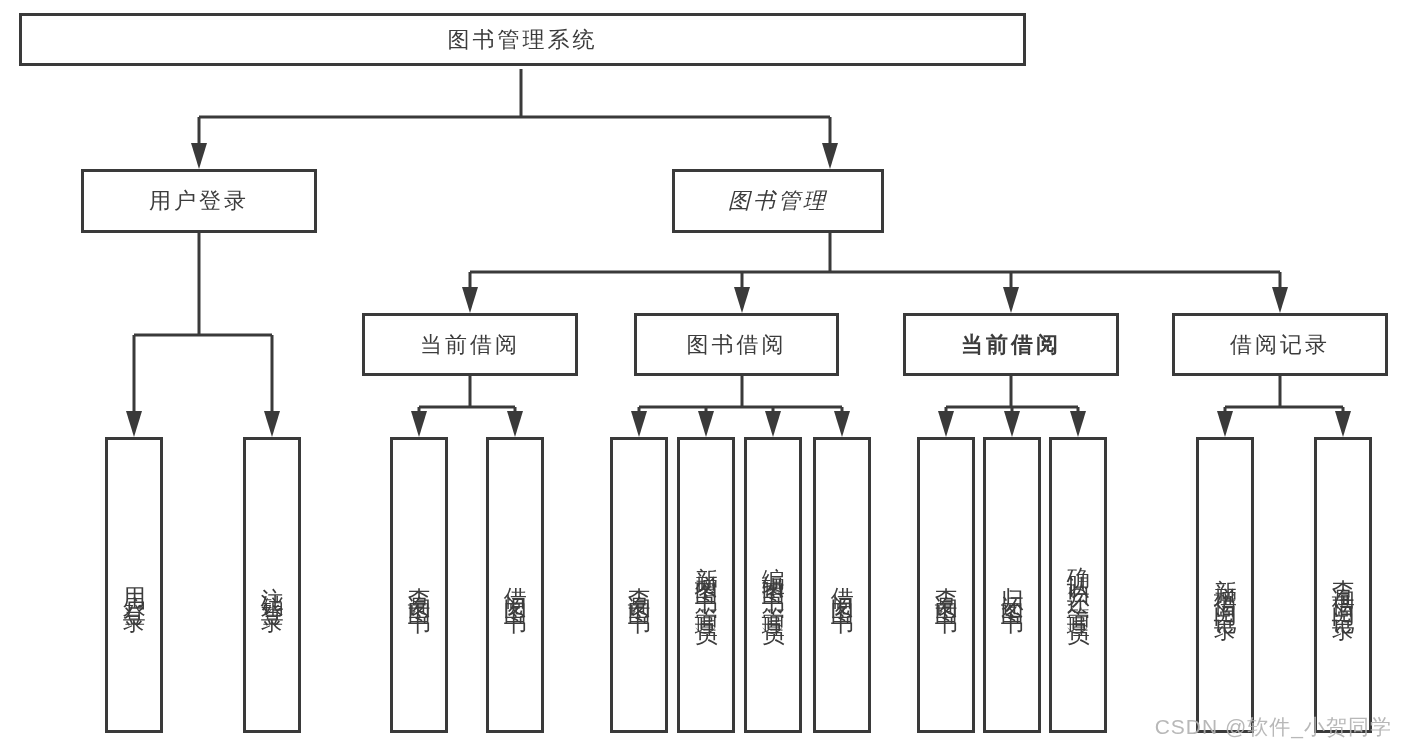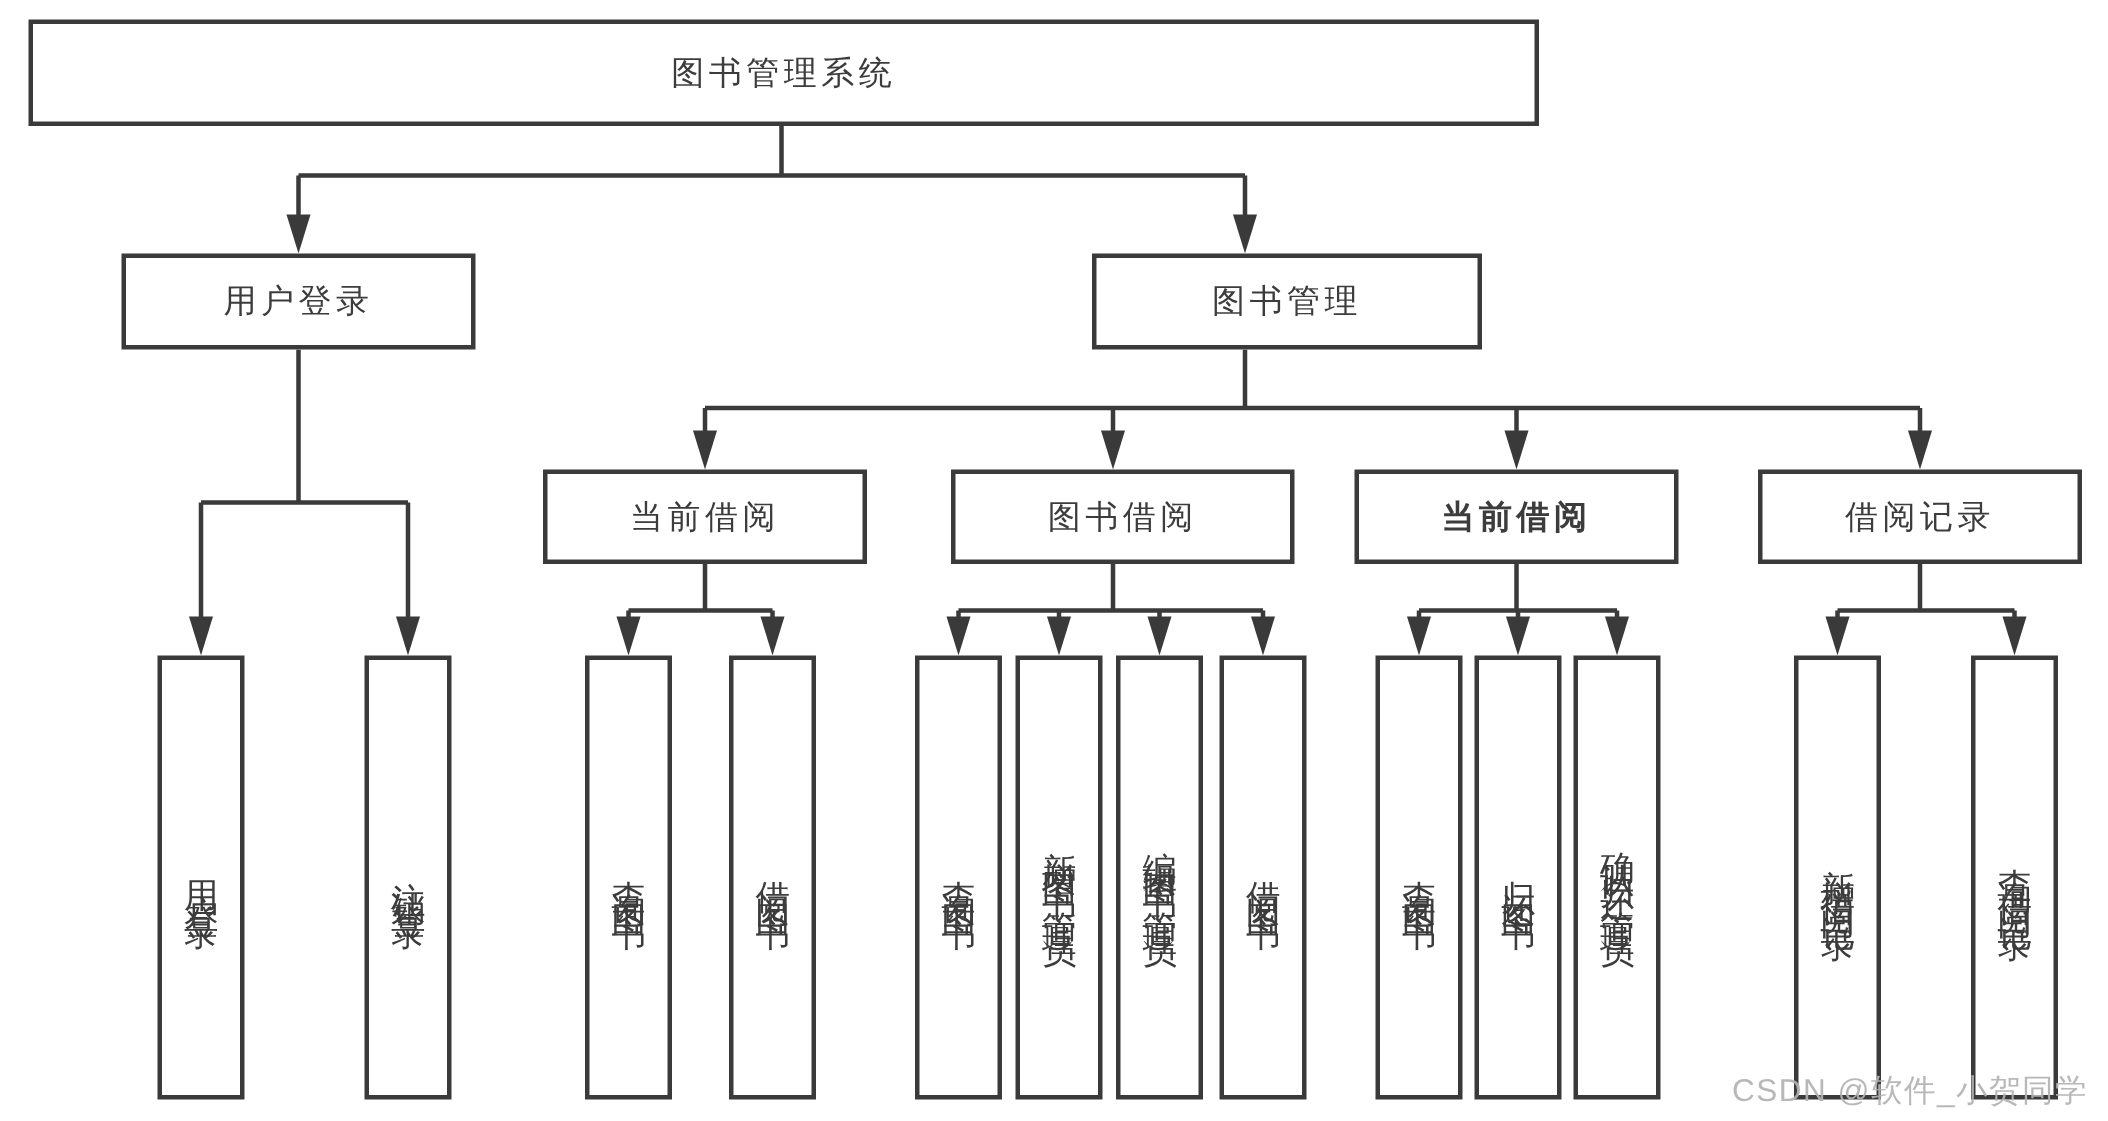--- a/index.html
+++ b/index.html
@@ -56,27 +56,27 @@
       <polygon points="765,411 781,411 773,437"></polygon>
       <polygon points="834,411 850,411 842,437"></polygon>
       <polygon points="938,411 954,411 946,437"></polygon>
       <polygon points="1004,411 1020,411 1012,437"></polygon>
       <polygon points="1070,411 1086,411 1078,437"></polygon>
       <polygon points="1217,411 1233,411 1225,437"></polygon>
       <polygon points="1335,411 1351,411 1343,437"></polygon>
     </g>
   </svg>
 
-  <div class="hbox" style="left:19px;top:13px;width:1007px;height:71px;">图书管理系统</div>
+  <div class="hbox" style="left:19px;top:13px;width:1007px;height:53px;">图书管理系统</div>
 
   <div class="hbox" style="left:81px;top:169px;width:236px;height:64px;">用户登录</div>
-  <div class="hbox" style="left:728px;top:169px;width:260px;height:64px;">图书管理</div>
+  <div class="hbox" style="left:672px;top:169px;width:212px;height:64px;font-style:italic;">图书管理</div>
 
   <div class="hbox" style="left:362px;top:313px;width:216px;height:63px;">当前借阅</div>
-  <div class="hbox" style="left:634px;top:313px;width:229px;height:63px;">图书借阅</div>
+  <div class="hbox" style="left:634px;top:313px;width:205px;height:63px;">图书借阅</div>
   <div class="hbox" style="left:903px;top:313px;width:216px;height:63px;font-weight:bold;">当前借阅</div>
   <div class="hbox" style="left:1172px;top:313px;width:216px;height:63px;">借阅记录</div>
 
   <div class="vbox" style="left:105px;top:437px;width:58px;height:296px;">
     <span>用户登录</span>
   </div>
   <div class="vbox" style="left:243px;top:437px;width:58px;height:296px;">
     <span>注销登录</span>
   </div>
 

